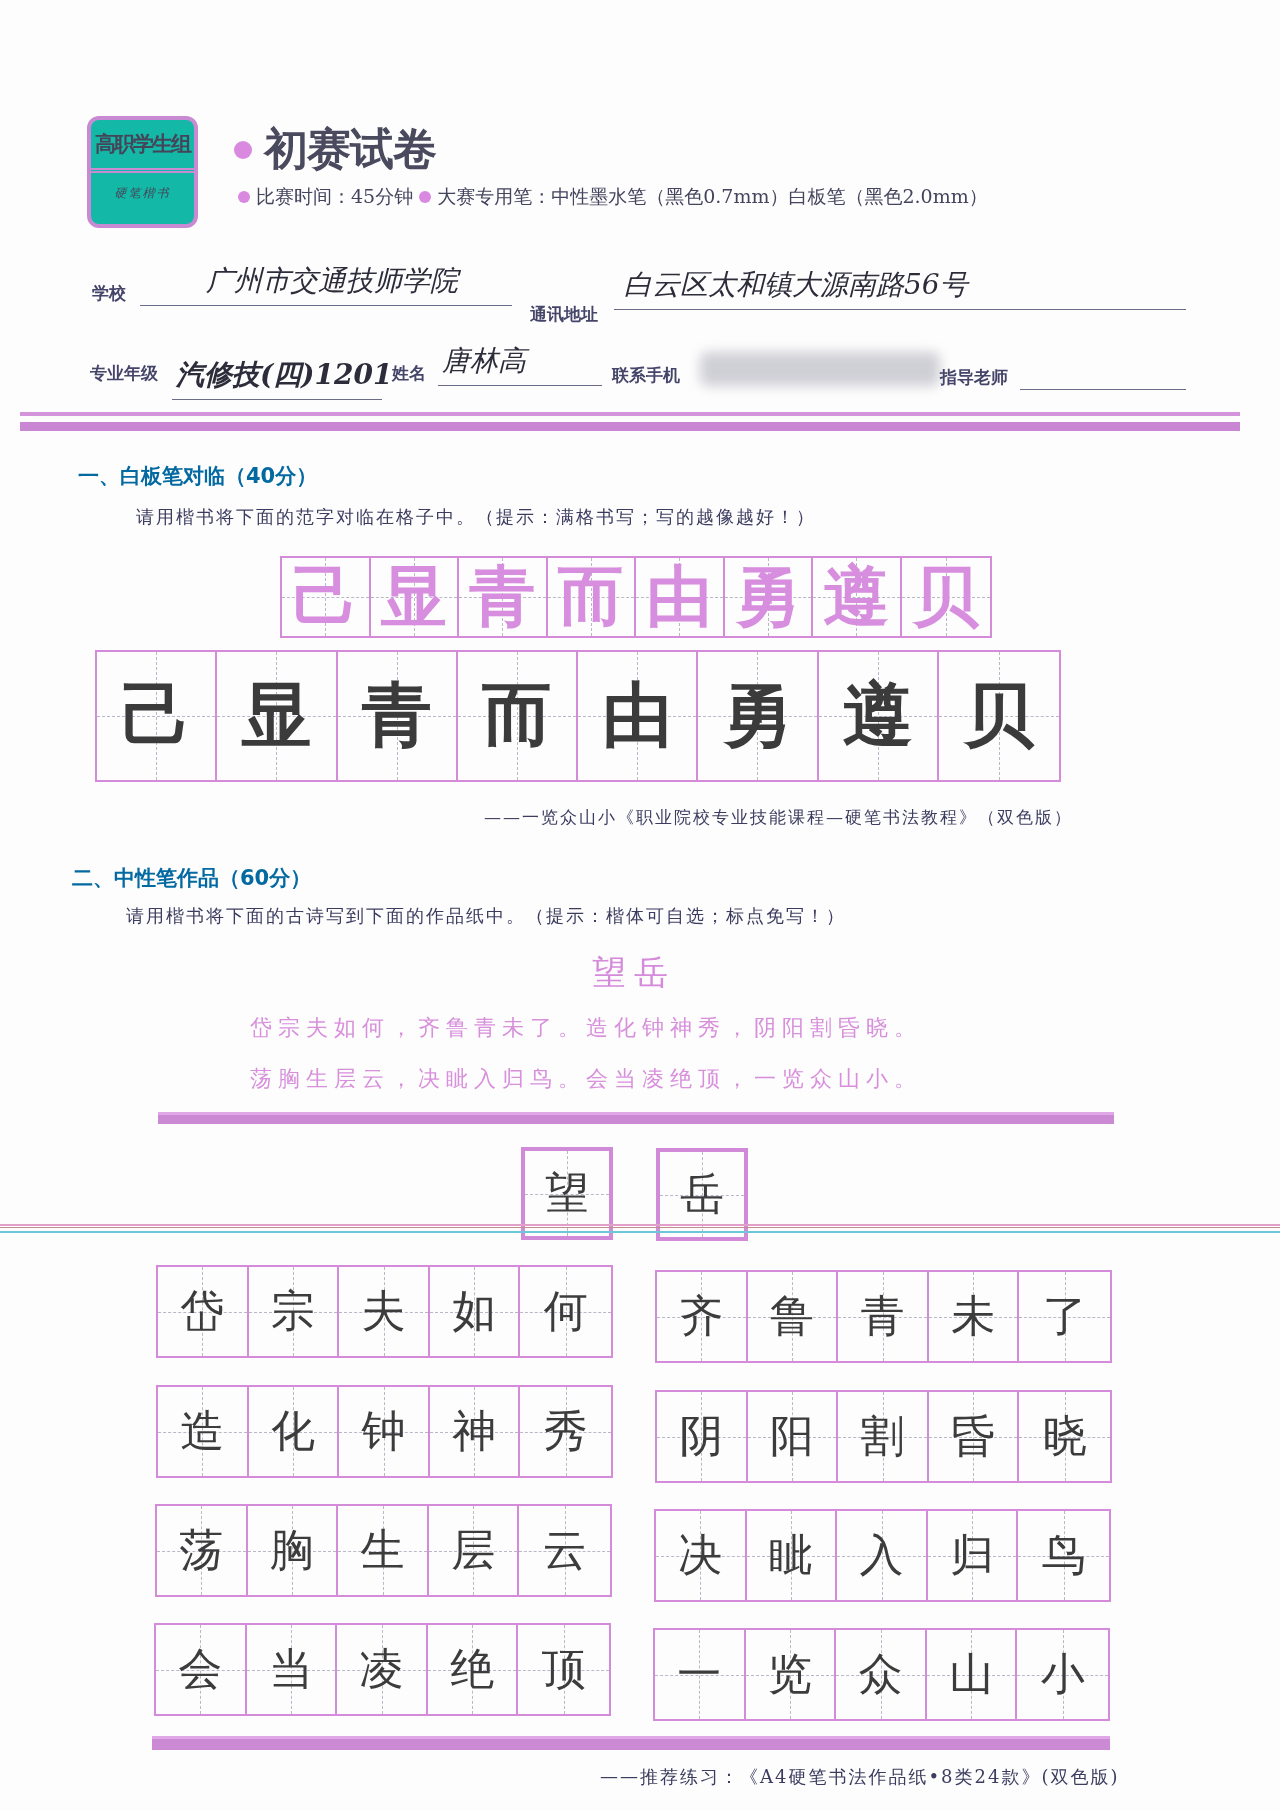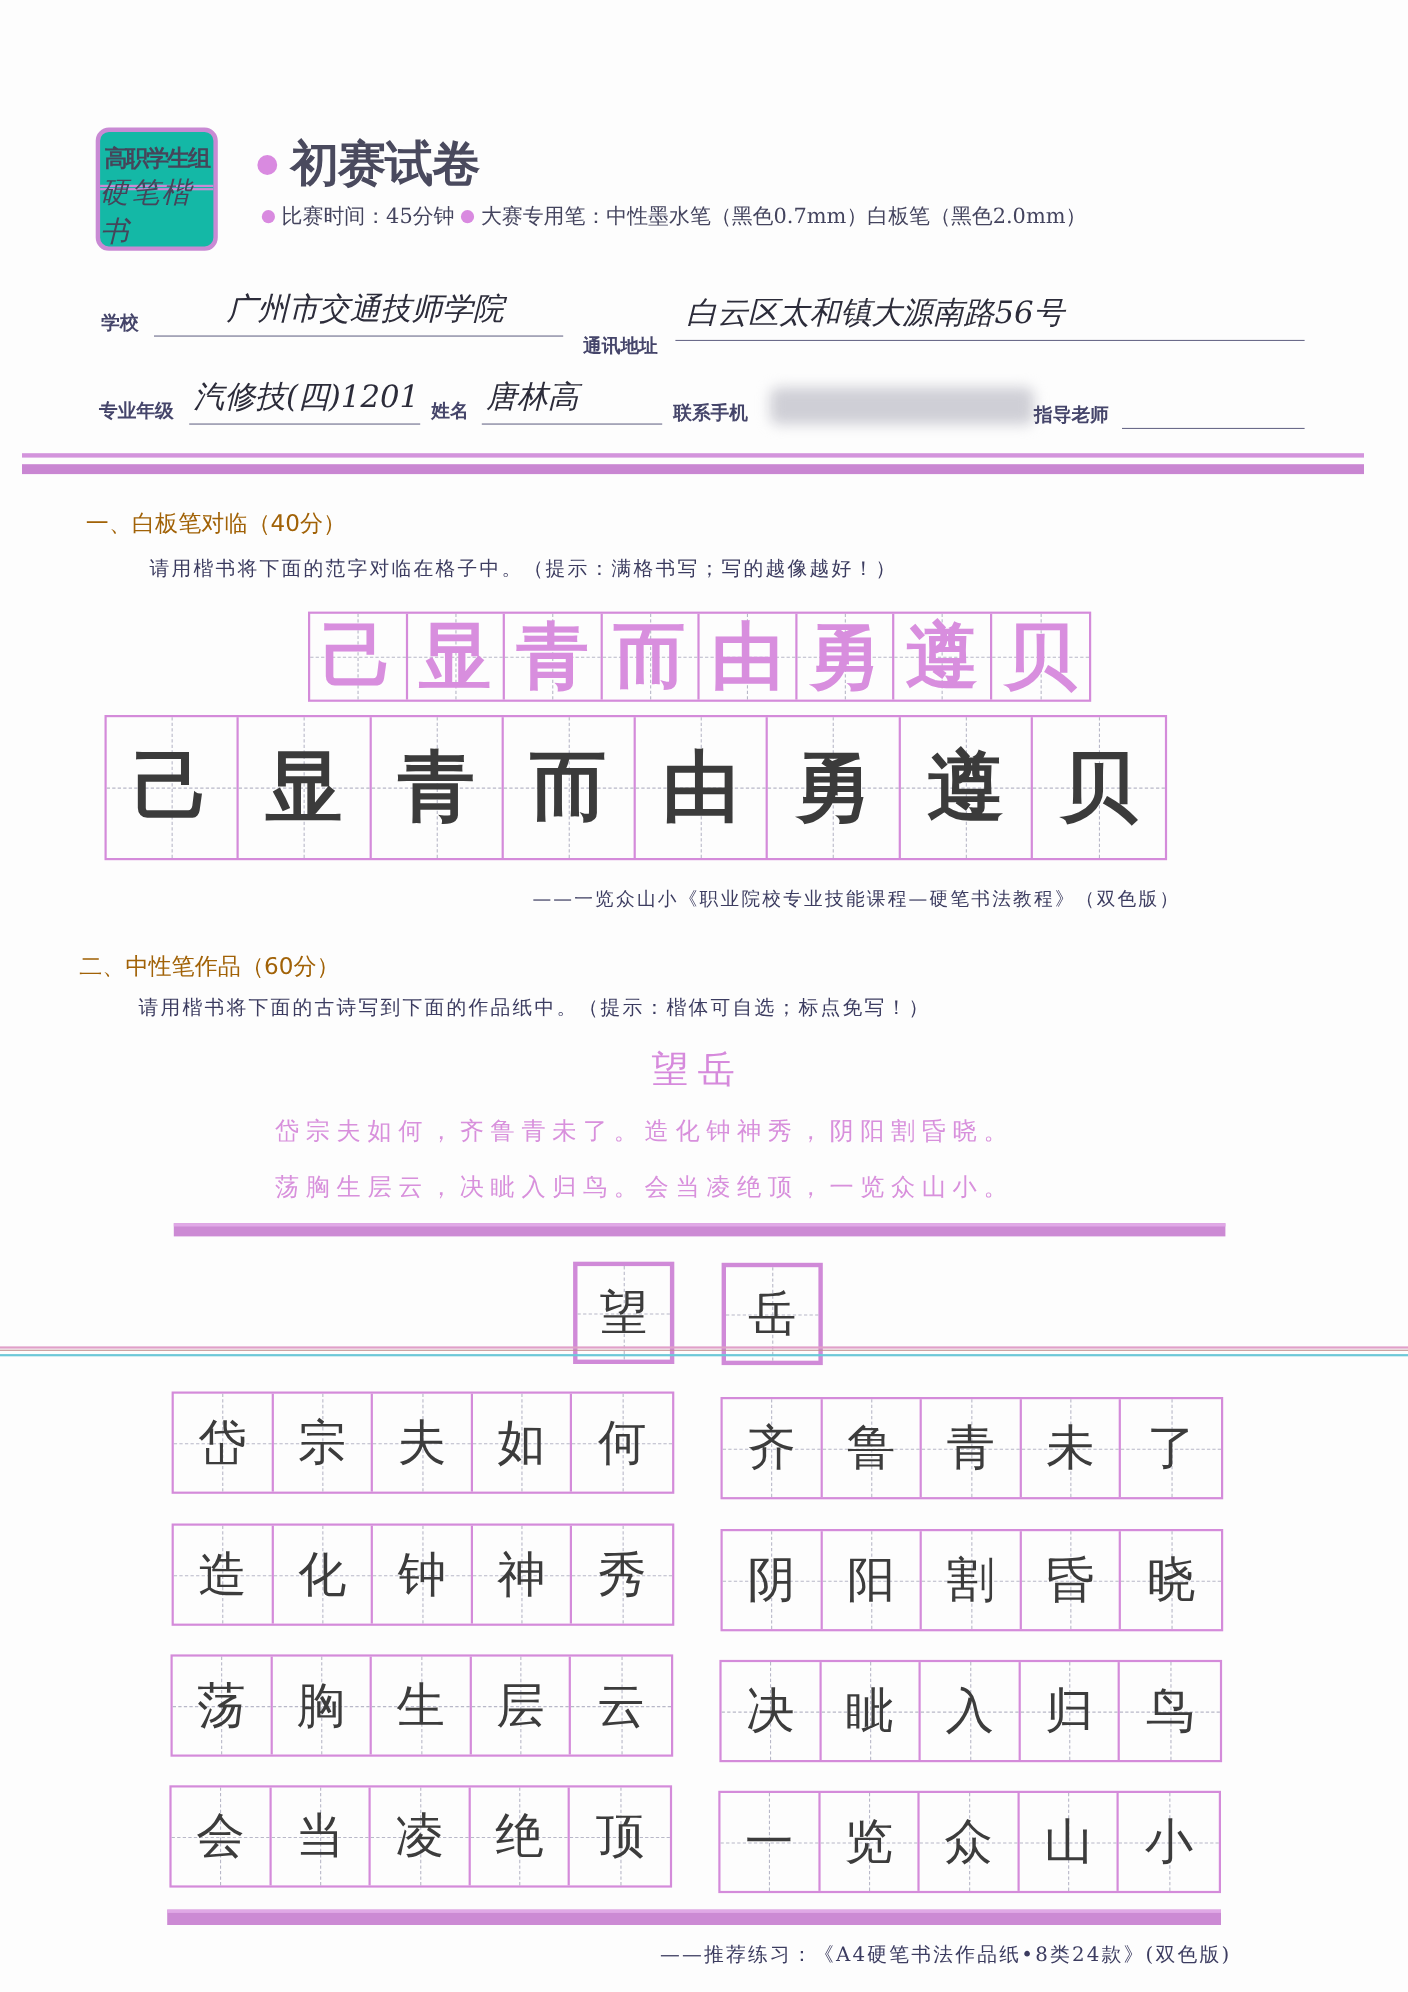--- a/index.html
+++ b/index.html
@@ -2,32 +2,32 @@
 <html><head>
 <meta charset="utf-8">
 <style>
   * { box-sizing: border-box; margin: 0; padding: 0; }
   body { width: 1280px; height: 1811px; background: #fdfdfd; position: relative; overflow: hidden;
          font-family: "DejaVu Sans", sans-serif; color: #3a3a55; }
   .abs { position: absolute; }
   .badge { left: 87px; top: 116px; width: 111px; height: 112px; border: 4px solid #c98ad4; border-radius: 12px; background: #14b8a6; }
   .badge .top { height: 50px; display: flex; align-items: center; justify-content: center; font-size: 21px; font-weight: bold; color: #45455a; letter-spacing: -2px; border-bottom: 2px solid #c98ad4; }
   .badge .sep { height: 3px; border-bottom: 2px solid #c98ad4; }
-  .badge .bot { height: 40px; display: flex; align-items: center; justify-content: center; font-family: "DejaVu Serif", serif; font-style: italic; font-size: 26px; color: #45455a; letter-spacing: 2px; }
+  .badge .bot { height: 40px; display: flex; align-items: center; justify-content: center; font-family: "DejaVu Serif", serif; font-style: italic; font-size: 12px; color: #45455a; letter-spacing: 2px; }
   .title { left: 222px; top: 120px; font-size: 44px; font-weight: bold; color: #4a4a5e; letter-spacing: -1px; white-space: nowrap; display: flex; align-items: center; }
   .title .dot { display: inline-block; width: 18px; height: 18px; border-radius: 50%; background: #d98ae0; margin: 0 12px; }
   .subtitle { left: 238px; top: 184px; font-family: "DejaVu Serif", serif; font-size: 19px; color: #44445e; white-space: nowrap; display: flex; align-items: center; gap: 6px; }
   .subtitle .dot { display: inline-block; width: 12px; height: 12px; border-radius: 50%; background: #d98ae0; }
   .lbl { font-size: 17px; font-weight: bold; color: #45456a; white-space: nowrap; }
   .hand { font-family: "DejaVu Serif", serif; font-style: italic; font-size: 28px; color: #2c2c3a; white-space: nowrap; }
   .uline { border-bottom: 1.5px solid #6b6b8a; }
   .blur { background: #cfcfd6; filter: blur(6px); border-radius: 8px; }
   .dline1 { left: 20px; top: 412px; width: 1220px; height: 4px; background: #d394dc; }
   .dline2 { left: 20px; top: 422px; width: 1220px; height: 9px; background: #c986d2; }
-  .h2 { font-size: 21px; font-weight: normal; color: #a16207; white-space: nowrap; }
+  .h2 { font-size: 21px; font-weight: bold; color: #0369a1; white-space: nowrap; }
   .inst { font-family: "DejaVu Serif", serif; font-size: 18px; color: #3c3c60; white-space: nowrap; letter-spacing: 2px; }
   .grid { display: flex; border: 2px solid #d48bda; }
   .cell { position: relative; border-right: 2px solid #d48bda; display: flex; align-items: center; justify-content: center; }
   .cell:last-child { border-right: none; }
   .cell::before { content: ""; position: absolute; left: 50%; top: 0; bottom: 0; border-left: 1px dashed #b8b8c8; }
   .cell::after { content: ""; position: absolute; top: 50%; left: 0; right: 0; border-top: 1px dashed #b8b8c8; }
   .cell span { position: relative; z-index: 1; }
   .pink .cell span { font-family: "DejaVu Sans", sans-serif; font-size: 66px; font-weight: bold; color: #d88ede; }
   .black .cell span { font-family: "DejaVu Serif", serif; font-size: 70px; font-weight: bold; color: #3b3b3b; }
   .cite { font-family: "DejaVu Serif", serif; font-size: 17px; color: #3c3c60; white-space: nowrap; letter-spacing: 2px; }
@@ -65,21 +65,21 @@
 <span class="abs lbl" style="left:92px;top:282px;">学校</span>
 <div class="abs uline" style="left:140px;top:262px;width:372px;height:44px;text-align:center;">
   <span class="hand" style="padding-left:12px;">广州市交通技师学院</span>
 </div>
 <span class="abs lbl" style="left:530px;top:287px;margin-top:16px;">通讯地址</span>
 <div class="abs uline" style="left:614px;top:266px;width:572px;height:44px;">
   <span class="hand" style="padding-left:10px;">白云区太和镇大源南路56号</span>
 </div>
 
 <span class="abs lbl" style="left:90px;top:362px;">专业年级</span>
-<div class="abs uline" style="left:172px;top:342px;width:210px;height:44px;">
+<div class="abs uline" style="left:172px;top:356px;width:210px;height:44px;font-weight:bold;">
   <span class="hand" style="padding-left:4px;">汽修技(四)1201</span>
 </div>
 <span class="abs lbl" style="left:392px;top:362px;">姓名</span>
 <div class="abs uline" style="left:438px;top:342px;width:164px;height:44px;">
   <span class="hand" style="padding-left:4px;">唐林高</span>
 </div>
 <span class="abs lbl" style="left:612px;top:364px;">联系手机</span>
 <div class="abs blur" style="left:700px;top:352px;width:240px;height:34px;"></div>
 <span class="abs lbl" style="left:940px;top:366px;">指导老师</span>
 <div class="abs uline" style="left:1020px;top:346px;width:166px;height:44px;">

